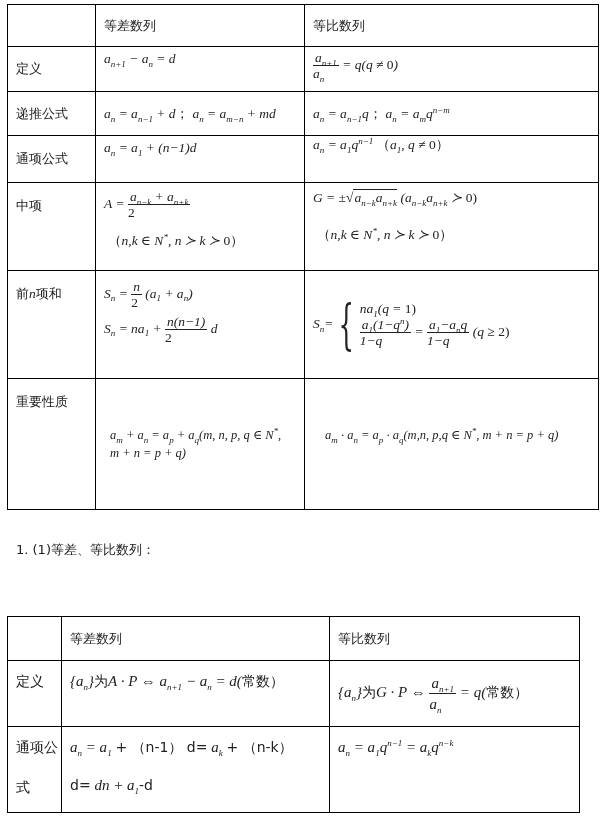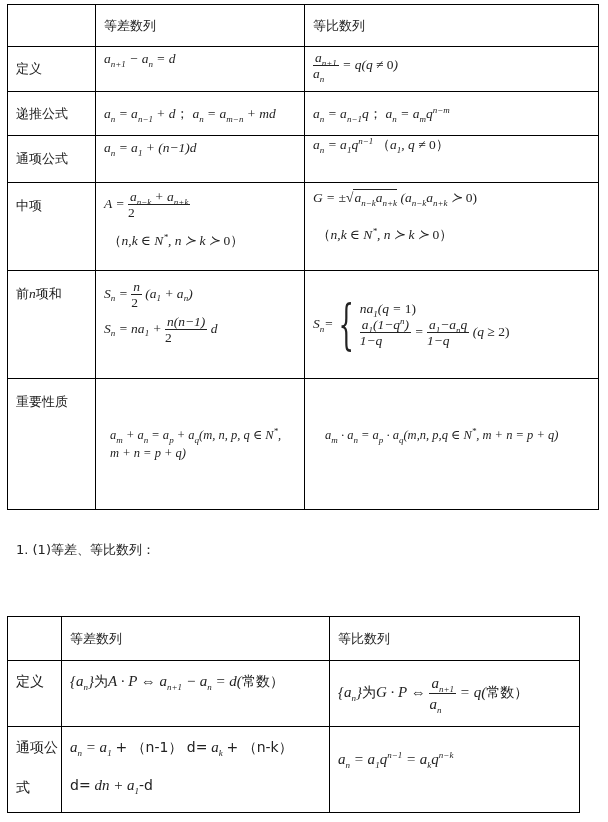--- a/index.html
+++ b/index.html
@@ -152,17 +152,17 @@
   <tr style="height:86px">
     <td class="cn t2cn">
       <div style="margin-top:12px">通项公</div>
       <div style="margin-top:22px">式</div>
     </td>
     <td>
       <div class="m t2m" style="margin-top:12px">a<sub>n</sub> = a<sub>1</sub> <span class="up" style="font-family:'DejaVu Sans',sans-serif;font-size:14px">+ （n-1） d=</span> a<sub>k</sub> <span class="up" style="font-family:'DejaVu Sans',sans-serif;font-size:14px">+ （n-k）</span></div>
       <div class="m t2m" style="margin-top:20px"><span class="up" style="font-family:'DejaVu Sans',sans-serif;font-size:14px">d=</span> dn + a<sub>1</sub><span class="up" style="font-family:'DejaVu Sans',sans-serif;font-size:14px">-d</span></div>
     </td>
     <td>
-      <div class="m t2m" style="margin-top:24px">a<sub>n</sub> = a<sub>1</sub>q<sup>n−1</sup> = a<sub>k</sub>q<sup>n−k</sup></div>
+      <div class="m t2m" style="margin-top:12px">a<sub>n</sub> = a<sub>1</sub>q<sup>n−1</sup> = a<sub>k</sub>q<sup>n−k</sup></div>
     </td>
   </tr>
 </tbody>
   </table>
 
 </body></html>

